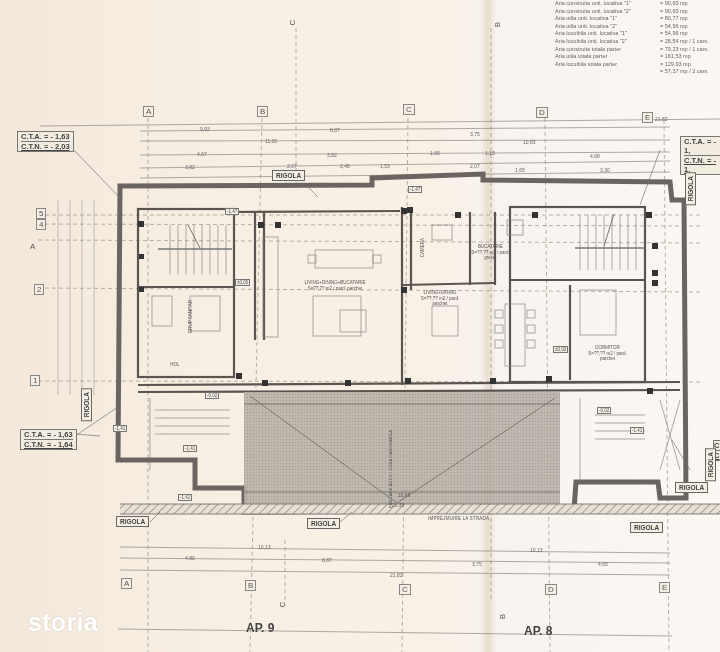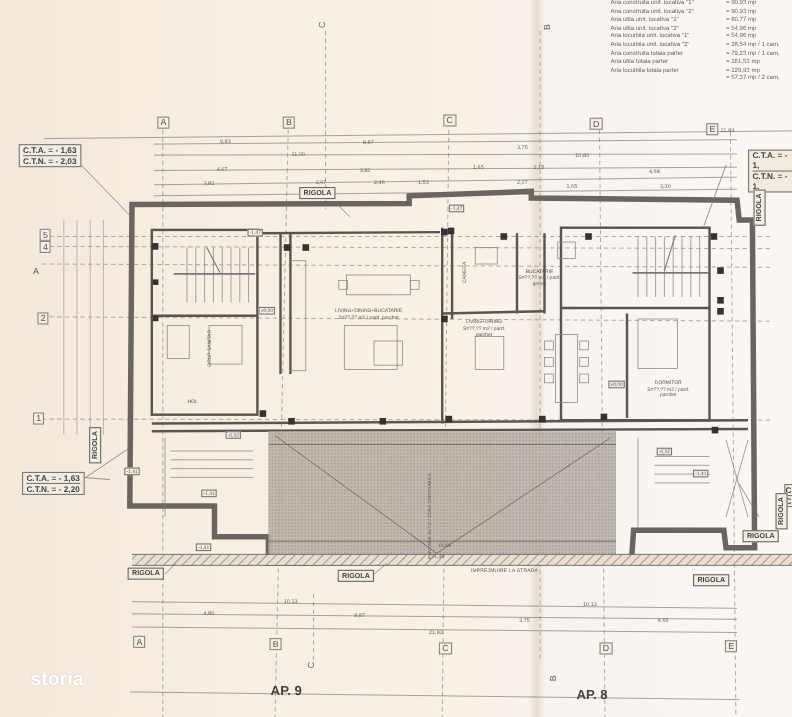--- a/index.html
+++ b/index.html
@@ -10,27 +10,27 @@
       linear-gradient(90deg, #f3e8da 0%, #f8efe4 30%, #f9f1e6 60%, #f8f3ee 68%, #fbf7f2 100%); }
   .fold { position:absolute; top:0; bottom:0; left:480px; width:16px;
     background:linear-gradient(90deg, rgba(0,0,0,0) 0%, rgba(200,180,150,0.35) 50%, rgba(0,0,0,0) 100%); }
   .area-table { position:absolute; top:0; left:555px; width:165px; font-size:5.5px; line-height:7.6px; color:#666; }
   .area-row { display:flex; justify-content:space-between; }
   .area-row .lbl { width:95px; white-space:nowrap; overflow:hidden; }
   .area-row .val { width:60px; white-space:nowrap; }
   .cta { position:absolute; border:1px solid #777; background:#f2ebe0; font-size:7.5px; font-weight:bold;
          color:#444; padding:0 3px; line-height:9px; }
   .cta div { border-bottom:1px solid #777; }
-  .cta div:last-child { border-bottom:none; }
+  .cta div:last-child { border-bottom:none;text-decoration:underline; }
   .axis-tag { position:absolute; font-size:8px; color:#555; border:1px solid #888; padding:0 2px; line-height:9px; background:#f6eee3; }
   .rigola { position:absolute; font-size:6.5px; font-weight:bold; color:#444; border:1px solid #666; padding:0 3px; line-height:9px; background:#f4ede2; }
   .rigola.vert { writing-mode:vertical-rl; transform:rotate(180deg); padding:3px 0; }
   .dim { position:absolute; font-size:5px; color:#666; }
   .ap-label { position:absolute; font-size:12px; font-weight:bold; color:#444; }
-  .logo { position:absolute; left:28px; top:608px; font-size:17px; font-weight:bold; color:#ffffff; letter-spacing:0.3px; text-shadow:0 0 2px rgba(0,0,0,0.15); }
+  .logo { position:absolute; left:28px; top:608px; font-size:25px; font-weight:bold; color:#ffffff; letter-spacing:0.3px; text-shadow:0 0 2px rgba(0,0,0,0.15); }
   .room-label { position:absolute; font-size:4.5px; color:#555; text-align:center; line-height:5.5px; }
   .level-box { position:absolute; font-size:4.5px; border:1px solid #777; padding:0 1px; color:#555; background:#f6efe4; }
   .annot { position:absolute; font-size:4.5px; color:#555; letter-spacing:0.2px; }
   svg { position:absolute; left:0; top:0; }
 </style>
 </head>
 <body>
 
 <div class="paper"></div>
 <div class="fold"></div>
@@ -266,21 +266,21 @@
 <div class="cta" style="left:17px;top:131px;">
   <div>C.T.A. = - 1,63</div>
   <div>C.T.N. = - 2,03</div>
 </div>
 <div class="cta" style="left:680px;top:136px;width:40px;overflow:hidden;">
   <div>C.T.A. = - 1,</div>
   <div>C.T.N. = - 1,</div>
 </div>
 <div class="cta" style="left:20px;top:429px;">
   <div>C.T.A. = - 1,63</div>
-  <div>C.T.N. = - 2,20</div>
+  <div>C.T.N. = - 1,64</div>
 </div>
 <div class="cta" style="left:713px;top:440px;width:7px;overflow:hidden;padding:0;">
   <div>C</div>
   <div>C</div>
 </div>
 
 <div class="axis-tag" style="left:143px;top:106px;">A</div>
 <div class="axis-tag" style="left:257px;top:106px;">B</div>
 <div class="axis-tag" style="left:403px;top:104px;">C</div>
 <div class="axis-tag" style="left:536px;top:107px;">D</div>

